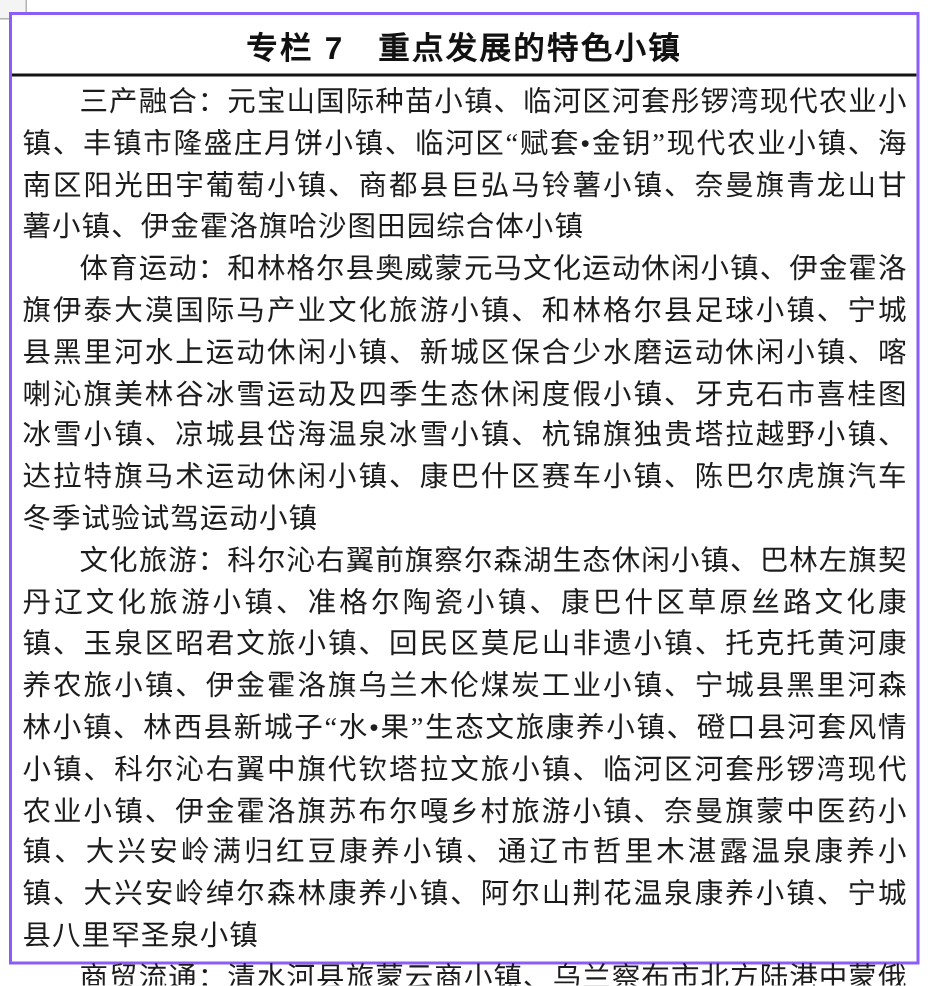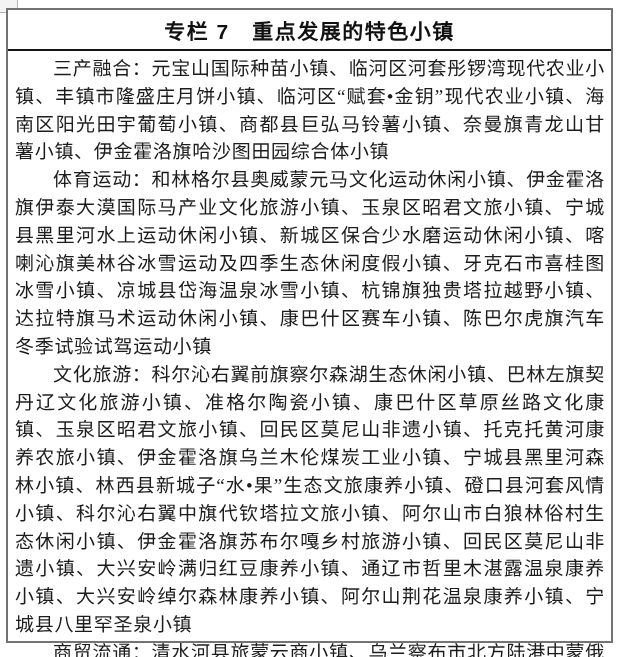--- a/index.html
+++ b/index.html
@@ -23,21 +23,21 @@
     border-bottom: 1px solid #b3b3b3;
     background: #f4f4f4;
   }
   .callout-box {
     position: absolute;
     left: 6px;
     top: 8px;
     width: 607px;
     height: 635px;
     box-sizing: border-box;
-    border: 2px solid #737373;
+    border: 2px solid #8b5cf6;
     background: #ffffff;
   }
   .box-title {
     height: 41px;
     box-sizing: border-box;
     border-bottom: 2px solid #141414;
     display: flex;
     align-items: center;
     justify-content: center;
     font-family: "Liberation Sans", sans-serif;
@@ -66,18 +66,18 @@
 </style>
 </head>
 <body>
 
 <div class="corner-artifact"></div>
 
 <div class="callout-box">
   <div class="box-title">专栏 7　重点发展的特色小镇</div>
   <div class="box-body">
     <p>三产融合：元宝山国际种苗小镇、临河区河套彤锣湾现代农业小镇、丰镇市隆盛庄月饼小镇、临河区“赋套•金钥”现代农业小镇、海南区阳光田宇葡萄小镇、商都县巨弘马铃薯小镇、奈曼旗青龙山甘薯小镇、伊金霍洛旗哈沙图田园综合体小镇</p>
-    <p>体育运动：和林格尔县奥威蒙元马文化运动休闲小镇、伊金霍洛旗伊泰大漠国际马产业文化旅游小镇、玉泉区昭君文旅小镇、宁城县黑里河水上运动休闲小镇、新城区保合少水磨运动休闲小镇、喀喇沁旗美林谷冰雪运动及四季生态休闲度假小镇、牙克石市喜桂图冰雪小镇、凉城县岱海温泉冰雪小镇、杭锦旗独贵塔拉越野小镇、达拉特旗马术运动休闲小镇、康巴什区赛车小镇、陈巴尔虎旗汽车冬季试验试驾运动小镇</p>
-    <p>文化旅游：科尔沁右翼前旗察尔森湖生态休闲小镇、巴林左旗契丹辽文化旅游小镇、准格尔陶瓷小镇、康巴什区草原丝路文化康镇、玉泉区昭君文旅小镇、回民区莫尼山非遗小镇、托克托黄河康养农旅小镇、伊金霍洛旗乌兰木伦煤炭工业小镇、宁城县黑里河森林小镇、林西县新城子“水•果”生态文旅康养小镇、磴口县河套风情小镇、科尔沁右翼中旗代钦塔拉文旅小镇、阿尔山市白狼林俗村生态休闲小镇、伊金霍洛旗苏布尔嘎乡村旅游小镇、回民区莫尼山非遗小镇、大兴安岭满归红豆康养小镇、通辽市哲里木湛露温泉康养小镇、大兴安岭绰尔森林康养小镇、阿尔山荆花温泉康养小镇、宁城县八里罕圣泉小镇</p>
+    <p>体育运动：和林格尔县奥威蒙元马文化运动休闲小镇、伊金霍洛旗伊泰大漠国际马产业文化旅游小镇、和林格尔县足球小镇、宁城县黑里河水上运动休闲小镇、新城区保合少水磨运动休闲小镇、喀喇沁旗美林谷冰雪运动及四季生态休闲度假小镇、牙克石市喜桂图冰雪小镇、凉城县岱海温泉冰雪小镇、杭锦旗独贵塔拉越野小镇、达拉特旗马术运动休闲小镇、康巴什区赛车小镇、陈巴尔虎旗汽车冬季试验试驾运动小镇</p>
+    <p>文化旅游：科尔沁右翼前旗察尔森湖生态休闲小镇、巴林左旗契丹辽文化旅游小镇、准格尔陶瓷小镇、康巴什区草原丝路文化康镇、玉泉区昭君文旅小镇、回民区莫尼山非遗小镇、托克托黄河康养农旅小镇、伊金霍洛旗乌兰木伦煤炭工业小镇、宁城县黑里河森林小镇、林西县新城子“水•果”生态文旅康养小镇、磴口县河套风情小镇、科尔沁右翼中旗代钦塔拉文旅小镇、临河区河套彤锣湾现代农业小镇、伊金霍洛旗苏布尔嘎乡村旅游小镇、奈曼旗蒙中医药小镇、大兴安岭满归红豆康养小镇、通辽市哲里木湛露温泉康养小镇、大兴安岭绰尔森林康养小镇、阿尔山荆花温泉康养小镇、宁城县八里罕圣泉小镇</p>
     <p>商贸流通：清水河县旅蒙云商小镇、乌兰察布市北方陆港中蒙俄商贸物流小镇</p>
 
   </div>
 </div>
 
 </body></html>

